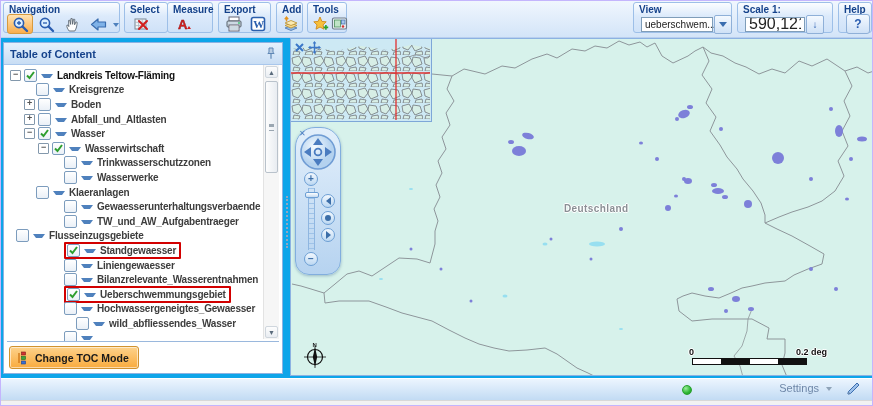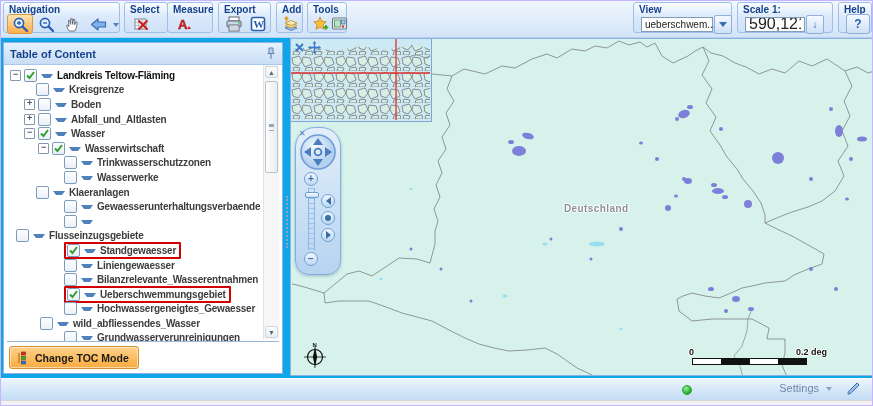--- a/index.html
+++ b/index.html
@@ -371,20 +371,21 @@
               <span class="cb"></span>
               <span class="caret"></span>
               <span class="lab">Gewaesserunterhaltungsverbaende</span>
             </span>
           </div>
           <div class="trow" style="padding-left: 48px;">
             <span class="exp"></span>
             <span class="rowwrap">
               <span class="cb"></span>
               <span class="caret"></span>
+              <span class="lab">TW_und_AW_Aufgabentraeger</span>
             </span>
           </div>
           <div class="trow" style="">
             <span class="exp"></span>
             <span class="rowwrap">
               <span class="cb"></span>
               <span class="caret"></span>
               <span class="lab">Flusseinzugsgebiete</span>
             </span>
           </div>
@@ -429,34 +430,33 @@
             </span>
           </div>
           <div class="trow" style="padding-left: 48px;">
             <span class="exp"></span>
             <span class="rowwrap">
               <span class="cb"></span>
               <span class="caret"></span>
               <span class="lab">Hochwassergeneigtes_Gewaesser</span>
             </span>
           </div>
-          <div class="trow" style="padding-left: 24px;">
+          <div class="trow" style="padding-left: 60px;">
             <span class="exp"></span>
             <span class="rowwrap">
               <span class="cb"></span>
               <span class="caret"></span>
               <span class="lab">wild_abfliessendes_Wasser</span>
             </span>
           </div>
           <div class="trow" style="padding-left: 48px;">
             <span class="exp"></span>
             <span class="rowwrap">
               <span class="cb"></span>
               <span class="caret"></span>
-              <span class="lab">Grundwasserverunreinigungen</span>
             </span>
           </div>
         </div>
       <div id="toc-scroll">
         <div class="sb-arrow" style="top:1px;">▲</div>
         <div id="sb-thumb"></div>
         <div class="sb-arrow" style="bottom:1px;">▼</div>
       </div>
       <div id="toc-sep"></div>
       <div id="change-toc">

